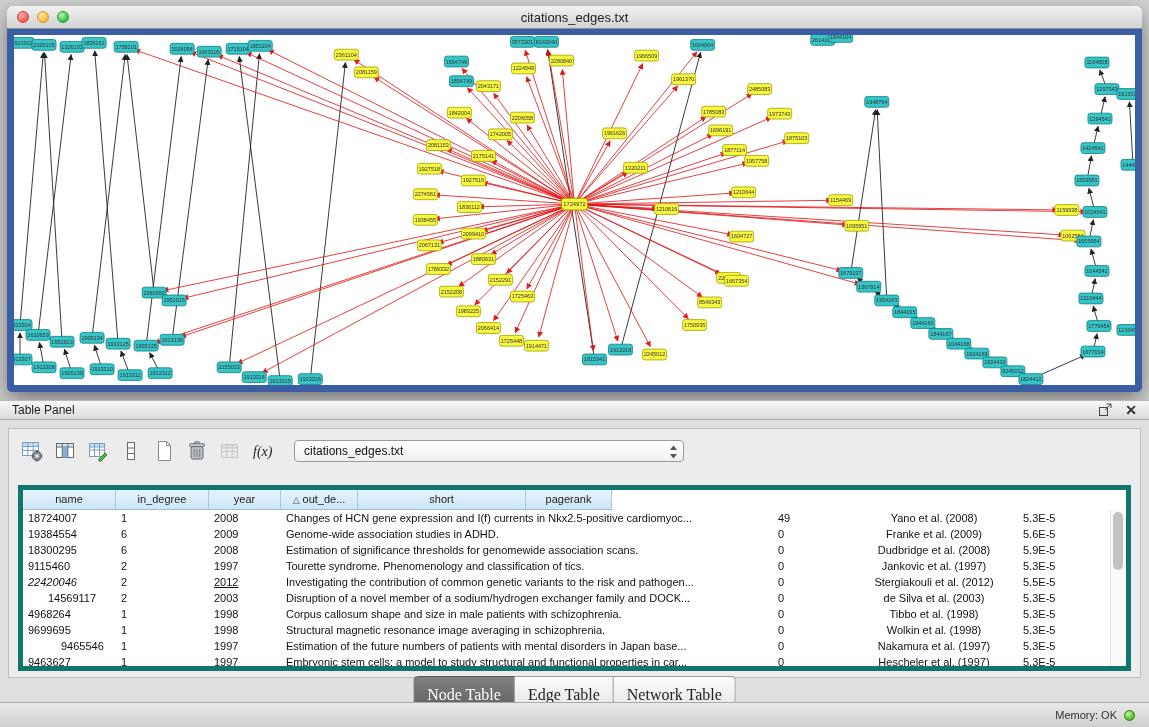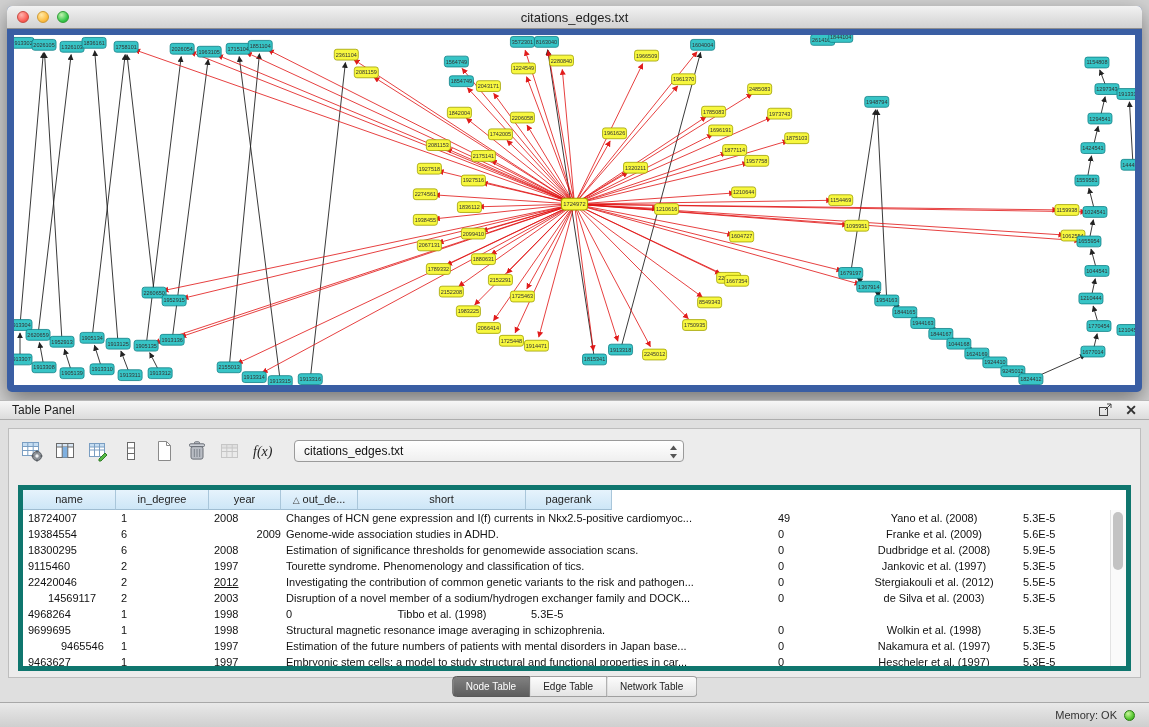--- a/index.html
+++ b/index.html
@@ -77,23 +77,23 @@
   .td.c{text-align:center;padding-left:0;}
   .vscroll{
     position:absolute;right:0;top:20px;bottom:0;width:15px;
     background:#fafafa;border-left:1px solid #e3e3e3;
   }
   .thumb{position:absolute;top:2px;left:2px;width:10px;height:58px;border-radius:6px;background:#c3c3c3;}
 
   
   .tabs{position:absolute;top:256px;left:50%;transform:translateX(-50%);display:flex;}
   .tab{
-    height:19px;line-height:19px;padding:0 13px;font-size:10px;color:#222;
+    height:19px;line-height:19px;padding:8px 13px;font-size:16px;color:#222;
     background:linear-gradient(#fcfcfc,#e4e4e4);
-    border:1px solid #9f9f9f;border-left:none;cursor:default;white-space:nowrap;
+    border:1px solid #9f9f9f;border-left:none;cursor:default;white-space:nowrap;font-family:Liberation Serif, serif;
   }
   .tab:first-child{border-left:1px solid #9f9f9f;border-radius:4px 0 0 4px;}
   .tab:last-child{border-radius:0 4px 4px 0;}
   .tab.active{background:linear-gradient(#818181,#5d5d5d);color:#fff;border-color:#585858;}
 
   
   .statusbar{
     position:absolute;bottom:0;left:0;width:100%;height:25px;box-sizing:border-box;
     background:linear-gradient(#e9e9e9,#cfcfcf);border-top:1px solid #a8a8a8;
     display:flex;align-items:center;justify-content:flex-end;gap:7px;
@@ -798,21 +798,21 @@
             <div class="td" style="width: 93px;">1</div>
             <div class="td" style="width: 72px;">2008</div>
             <div class="td" style="width: 492px;">Changes of HCN gene expression and I(f) currents in Nkx2.5-positive cardiomyoc...</div>
             <div class="td" style="width: 77px;">49</div>
             <div class="td c" style="width: 168px;">Yano et al. (2008)</div>
             <div class="td" style="width: 86px;">5.3E-5</div>
           </div>
           <div class="tr">
             <div class="td" style="width: 93px;">19384554</div>
             <div class="td" style="width: 93px;">6</div>
-            <div class="td" style="width: 72px; text-align: right;">2009</div>
+            <div class="td" style="width: 72px;">2009</div>
             <div class="td" style="width: 492px;">Genome-wide association studies in ADHD.</div>
             <div class="td" style="width: 77px;">0</div>
             <div class="td c" style="width: 168px;">Franke et al. (2009)</div>
             <div class="td" style="width: 86px;">5.6E-5</div>
           </div>
           <div class="tr">
             <div class="td" style="width: 93px;">18300295</div>
             <div class="td" style="width: 93px;">6</div>
             <div class="td" style="width: 72px;">2008</div>
             <div class="td" style="width: 492px;">Estimation of significance thresholds for genomewide association scans.</div>
@@ -823,41 +823,42 @@
           <div class="tr">
             <div class="td" style="width: 93px;">9115460</div>
             <div class="td" style="width: 93px;">2</div>
             <div class="td" style="width: 72px;">1997</div>
             <div class="td" style="width: 492px;">Tourette syndrome. Phenomenology and classification of tics.</div>
             <div class="td" style="width: 77px;">0</div>
             <div class="td c" style="width: 168px;">Jankovic et al. (1997)</div>
             <div class="td" style="width: 86px;">5.3E-5</div>
           </div>
           <div class="tr">
-            <div class="td" style="width: 93px;">22420046</div>
+            <div class="td" style="width: 93px; font-style: italic;">22420046</div>
             <div class="td" style="width: 93px;">2</div>
             <div class="td" style="width: 72px; text-decoration: underline;">2012</div>
             <div class="td" style="width: 492px;">Investigating the contribution of common genetic variants to the risk and pathogen...</div>
             <div class="td" style="width: 77px;">0</div>
             <div class="td c" style="width: 168px;">Stergiakouli et al. (2012)</div>
             <div class="td" style="width: 86px;">5.5E-5</div>
           </div>
           <div class="tr">
             <div class="td" style="width: 93px; text-align: center;">14569117</div>
             <div class="td" style="width: 93px;">2</div>
             <div class="td" style="width: 72px;">2003</div>
             <div class="td" style="width: 492px;">Disruption of a novel member of a sodium/hydrogen exchanger family and DOCK...</div>
             <div class="td" style="width: 77px;">0</div>
             <div class="td c" style="width: 168px;">de Silva et al. (2003)</div>
             <div class="td" style="width: 86px;">5.3E-5</div>
           </div>
           <div class="tr">
             <div class="td" style="width: 93px;">4968264</div>
             <div class="td" style="width: 93px;">1</div>
             <div class="td" style="width: 72px;">1998</div>
+            <div class="td" style="width: 492px;">Corpus callosum shape and size in male patients with schizophrenia.</div>
             <div class="td" style="width: 77px;">0</div>
             <div class="td c" style="width: 168px;">Tibbo et al. (1998)</div>
             <div class="td" style="width: 86px;">5.3E-5</div>
           </div>
           <div class="tr">
             <div class="td" style="width: 93px;">9699695</div>
             <div class="td" style="width: 93px;">1</div>
             <div class="td" style="width: 72px;">1998</div>
             <div class="td" style="width: 492px;">Structural magnetic resonance image averaging in schizophrenia.</div>
             <div class="td" style="width: 77px;">0</div>

